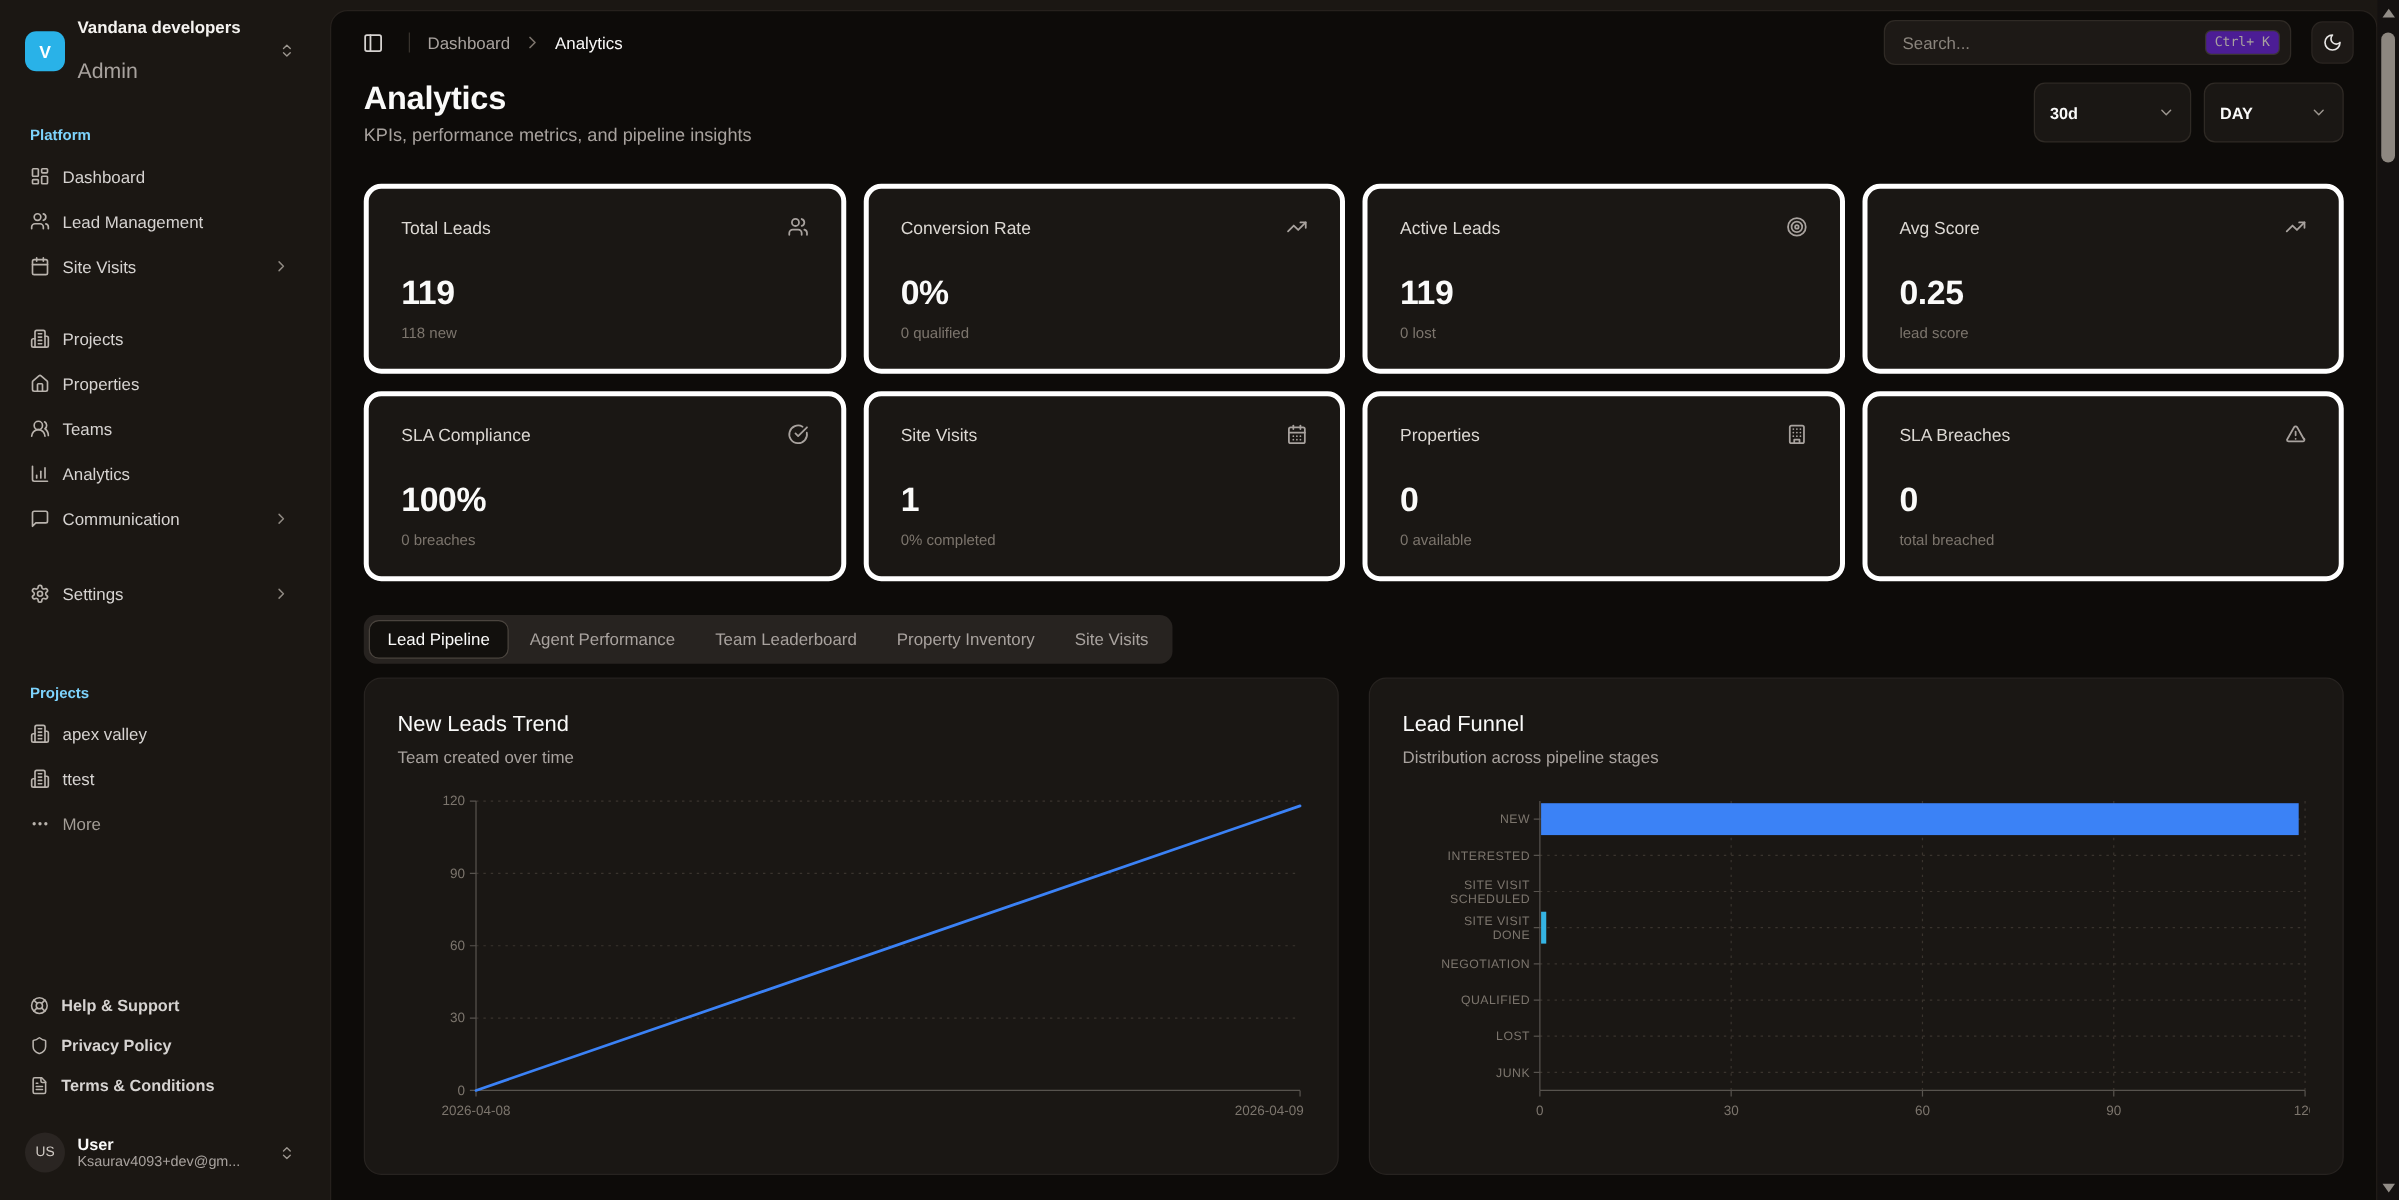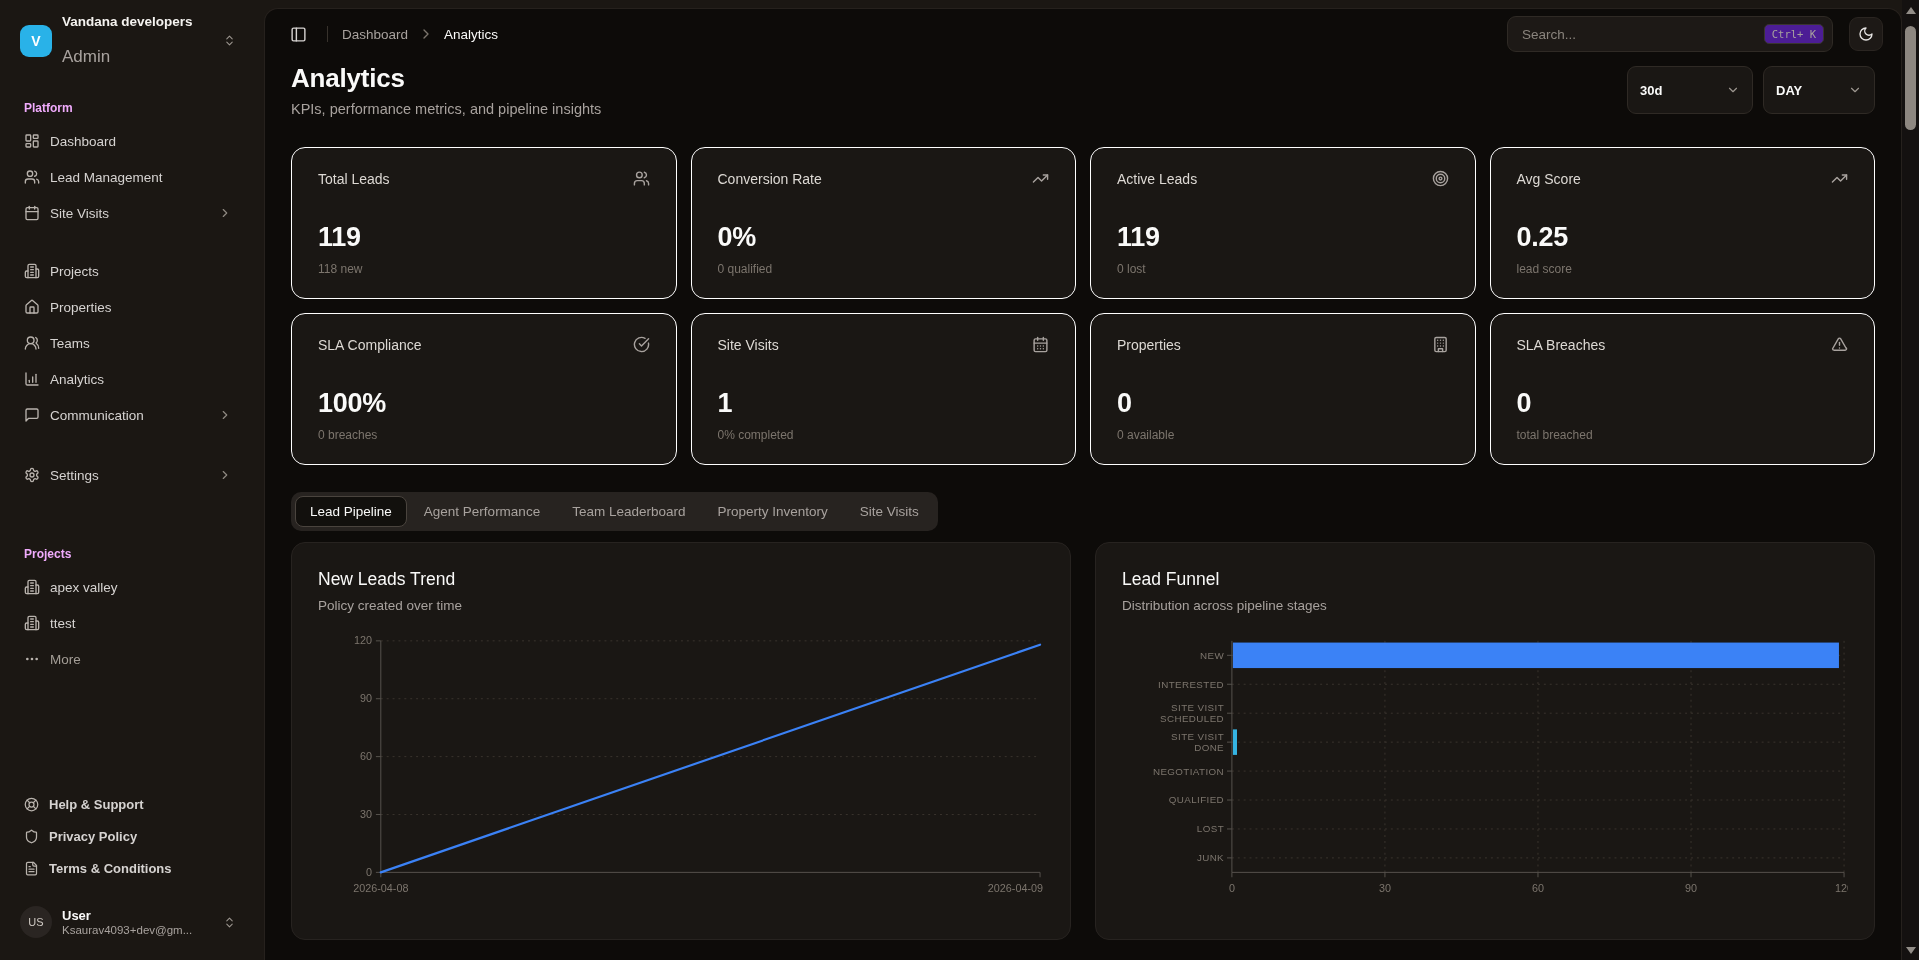--- a/index.html
+++ b/index.html
@@ -8,21 +8,21 @@
   svg.ic { width:16px; height:16px; flex:none; fill:none; stroke:currentColor; stroke-width:2; stroke-linecap:round; stroke-linejoin:round; }
 
   
   .sidebar { position:absolute; left:0; top:0; width:256px; height:960px; padding:12px 16px 16px; display:flex; flex-direction:column; }
   .team-row { display:flex; align-items:center; gap:10px; padding:2px 4px; border-radius:8px; cursor:pointer; }
   .team-avatar { width:32px; height:32px; border-radius:9px; background:#29b2e8; color:#fff; font-weight:bold; font-size:14px; display:flex; align-items:center; justify-content:center; }
   .team-meta { flex:1; min-width:0; }
   .team-name { font-size:13.5px; font-weight:700; color:#f5f3f0; white-space:nowrap; }
   .team-role { font-size:17px; color:#a8a29e; margin-top:18px; }
   .muted-ic { color:#9c968f; }
-  .section-label { font-size:12px; font-weight:600; color:#f0abfc; padding:0 8px; height:16px; }
+  .section-label { font-size:12px; font-weight:600; color:#7dd3fc; padding:0 8px; height:16px; }
   .lbl-platform { margin-top:32px; margin-bottom:8px; }
   .lbl-projects { margin-top:56px; margin-bottom:8px; }
   .nav-group { display:flex; flex-direction:column; gap:4px; }
   .g2 { margin-top:26px; } .g3 { margin-top:28px; }
   .nav-item { display:flex; align-items:center; gap:10px; height:32px; padding:0 8px; border-radius:8px; color:#d6d3d1; font-size:13.5px; cursor:pointer; }
   .nav-item .ic { color:#b9b3ad; }
   .nav-item .grow { flex:1; }
   .nav-item .chev { width:14px; height:14px; color:#8f8982; }
   .nav-item.dim { color:#a39d96; }
   .sidebar-footer { margin-top:auto; display:flex; flex-direction:column; gap:4px; }
@@ -56,21 +56,21 @@
   .title-row { display:flex; align-items:center; justify-content:space-between; }
   .page-title { font-size:26px; font-weight:700; letter-spacing:-0.2px; }
   .page-sub { font-size:14.5px; color:#a8a29e; margin-top:7px; }
   .selects { display:flex; gap:10px; }
   .select { display:flex; align-items:center; justify-content:space-between; height:48px; border-radius:9px; background:#1a1714; border:1px solid #2f2a25; padding:0 12px; font-size:13px; font-weight:700; cursor:pointer; }
   .select .chev { width:14px; height:14px; color:#9c968f; margin-left:10px; }
   .sel-range { width:126px; } .sel-gran { width:112px; }
 
   
   .kpi-grid { margin-top:30px; display:grid; grid-template-columns:repeat(4,1fr); gap:14px; }
-  .kpi-card { height:152px; background:#1a1714; border:1px solid #ffffff; border-radius:14px; padding:22px 26px; display:flex; flex-direction:column; }
+  .kpi-card { height:152px; background:#1a1714; border:4px solid #ffffff; border-radius:14px; padding:22px 26px; display:flex; flex-direction:column; }
   .kpi-top { display:flex; align-items:center; justify-content:space-between; }
   .kpi-title { font-size:14px; font-weight:500; color:#ddd9d4; }
   .kpi-top .ic { color:#a8a29e; width:17px; height:17px; }
   .kpi-value { margin-top:auto; font-size:27px; font-weight:800; letter-spacing:-0.3px; }
   .kpi-sub { margin-top:9px; font-size:12px; color:#7c756d; }
 
   
   .tabs { margin-top:27px; display:inline-flex; align-items:center; background:#272320; border-radius:10px; padding:4px; gap:2px; }
   .tab { font-size:13.5px; color:#a8a29e; padding:7px 14px; border-radius:8px; border:1px solid transparent; cursor:pointer; white-space:nowrap; }
   .tab.active { color:#fafaf9; background:#12100d; border-color:#4a443e; }
@@ -452,21 +452,21 @@
       <div class="tab">Agent Performance</div>
       <div class="tab">Team Leaderboard</div>
       <div class="tab">Property Inventory</div>
       <div class="tab">Site Visits</div>
     </div>
 
     
     <section class="charts">
       <div class="chart-card">
         <div class="chart-title">New Leads Trend</div>
-        <div class="chart-sub">Policy created over time</div>
+        <div class="chart-sub">Team created over time</div>
         <svg class="plot" id="line-chart" viewBox="0 0 740 280">
             <line x1="59" x2="64" y1="244" y2="244" stroke="#57534e"></line>
             <text x="55" y="247.5" text-anchor="end" class="tick">0</text>
             <line x1="64" x2="736" y1="185" y2="185" stroke="#3a342e" stroke-dasharray="2 4"></line>
             <line x1="59" x2="64" y1="185" y2="185" stroke="#57534e"></line>
             <text x="55" y="188.5" text-anchor="end" class="tick">30</text>
             <line x1="64" x2="736" y1="126" y2="126" stroke="#3a342e" stroke-dasharray="2 4"></line>
             <line x1="59" x2="64" y1="126" y2="126" stroke="#57534e"></line>
             <text x="55" y="129.5" text-anchor="end" class="tick">60</text>
             <line x1="64" x2="736" y1="67" y2="67" stroke="#3a342e" stroke-dasharray="2 4"></line>

